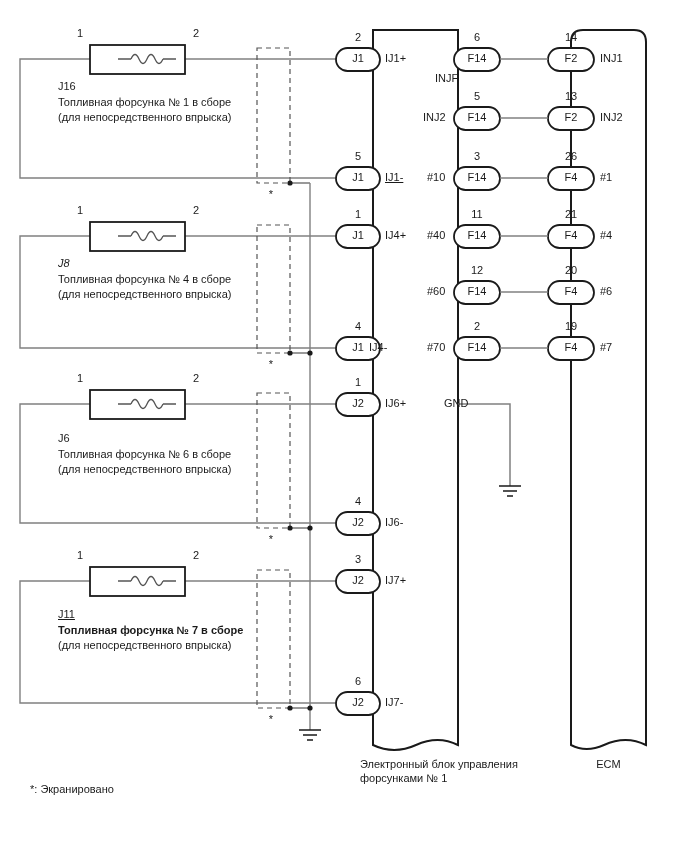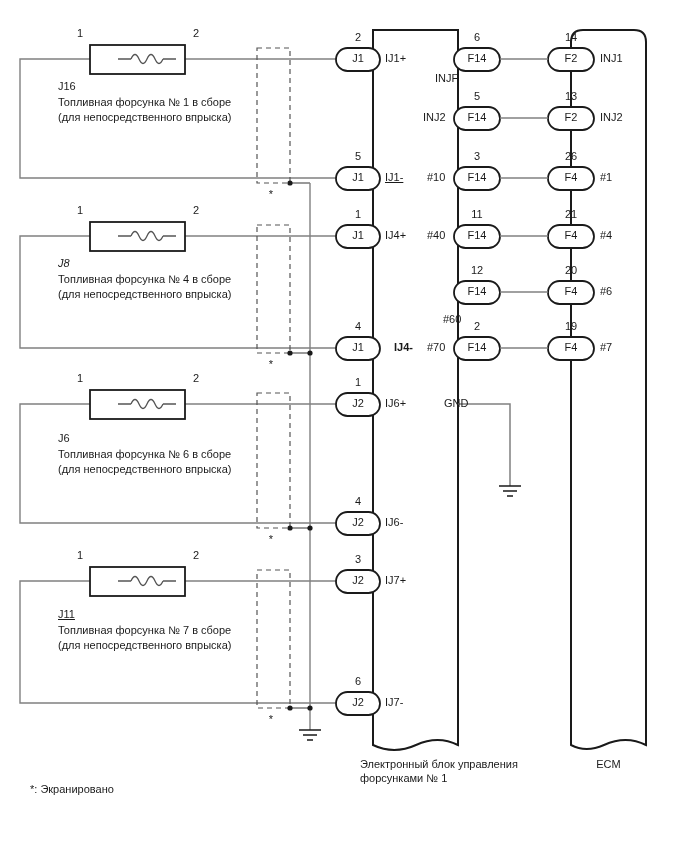--- a/index.html
+++ b/index.html
@@ -149,39 +149,39 @@
   <div class="lbl pin ctr" style="left:70px;top:372px;width:20px;">1</div>
   <div class="lbl pin ctr" style="left:186px;top:372px;width:20px;">2</div>
   <div class="lbl" style="left:58px;top:432px;">J6</div>
   <div class="lbl" style="left:58px;top:448px;">Топливная форсунка № 6 в сборе</div>
   <div class="lbl" style="left:58px;top:463px;">(для непосредственного впрыска)</div>
   <div class="lbl ctr" style="left:265px;top:533px;width:12px;">*</div>
 
   <div class="lbl pin ctr" style="left:70px;top:549px;width:20px;">1</div>
   <div class="lbl pin ctr" style="left:186px;top:549px;width:20px;">2</div>
   <div class="lbl" style="left:58px;top:608px;text-decoration:underline;">J11</div>
-  <div class="lbl" style="left:58px;top:624px;">Топливная форсунка № 7 в сборе</div>
+  <div class="lbl" style="left:58px;top:624px;font-weight:bold;">Топливная форсунка № 7 в сборе</div>
   <div class="lbl" style="left:58px;top:639px;">(для непосредственного впрыска)</div>
   <div class="lbl ctr" style="left:265px;top:713px;width:12px;">*</div>
 
   <div class="lbl pin ctr" style="left:336px;top:31px;width:44px;">2</div>
   <div class="lbl ctr" style="left:336px;top:52px;width:44px;">J1</div>
   <div class="lbl" style="left:385px;top:52px;">IJ1+</div>
 
   <div class="lbl pin ctr" style="left:336px;top:150px;width:44px;">5</div>
   <div class="lbl ctr" style="left:336px;top:171px;width:44px;">J1</div>
   <div class="lbl" style="left:385px;top:171px;text-decoration:underline;">IJ1-</div>
 
   <div class="lbl pin ctr" style="left:336px;top:208px;width:44px;">1</div>
   <div class="lbl ctr" style="left:336px;top:229px;width:44px;">J1</div>
   <div class="lbl" style="left:385px;top:229px;">IJ4+</div>
 
   <div class="lbl pin ctr" style="left:336px;top:320px;width:44px;">4</div>
   <div class="lbl ctr" style="left:336px;top:341px;width:44px;">J1</div>
-  <div class="lbl" style="left:394px;top:341px;font-weight:bold;">IJ4-</div>
+  <div class="lbl" style="left:369px;top:341px;">IJ4-</div>
 
   <div class="lbl pin ctr" style="left:336px;top:376px;width:44px;">1</div>
   <div class="lbl ctr" style="left:336px;top:397px;width:44px;">J2</div>
   <div class="lbl" style="left:385px;top:397px;">IJ6+</div>
 
   <div class="lbl pin ctr" style="left:336px;top:495px;width:44px;">4</div>
   <div class="lbl ctr" style="left:336px;top:516px;width:44px;">J2</div>
   <div class="lbl" style="left:385px;top:516px;">IJ6-</div>
 
   <div class="lbl pin ctr" style="left:336px;top:553px;width:44px;">3</div>
@@ -201,21 +201,21 @@
   <div class="lbl ctr" style="left:454px;top:111px;width:46px;">F14</div>
 
   <div class="lbl" style="left:427px;top:171px;">#10</div>
   <div class="lbl pin ctr" style="left:454px;top:150px;width:46px;">3</div>
   <div class="lbl ctr" style="left:454px;top:171px;width:46px;">F14</div>
 
   <div class="lbl" style="left:427px;top:229px;">#40</div>
   <div class="lbl pin ctr" style="left:454px;top:208px;width:46px;">11</div>
   <div class="lbl ctr" style="left:454px;top:229px;width:46px;">F14</div>
 
-  <div class="lbl" style="left:443px;top:285px;margin-top:28px;">#60</div>
+  <div class="lbl" style="left:427px;top:285px;">#60</div>
   <div class="lbl pin ctr" style="left:454px;top:264px;width:46px;">12</div>
   <div class="lbl ctr" style="left:454px;top:285px;width:46px;">F14</div>
 
   <div class="lbl" style="left:427px;top:341px;">#70</div>
   <div class="lbl pin ctr" style="left:454px;top:320px;width:46px;">2</div>
   <div class="lbl ctr" style="left:454px;top:341px;width:46px;">F14</div>
 
   <div class="lbl" style="left:423px;top:397px;margin-left:21px;">GND</div>
 
   <div class="lbl pin ctr" style="left:548px;top:31px;width:46px;">14</div>

